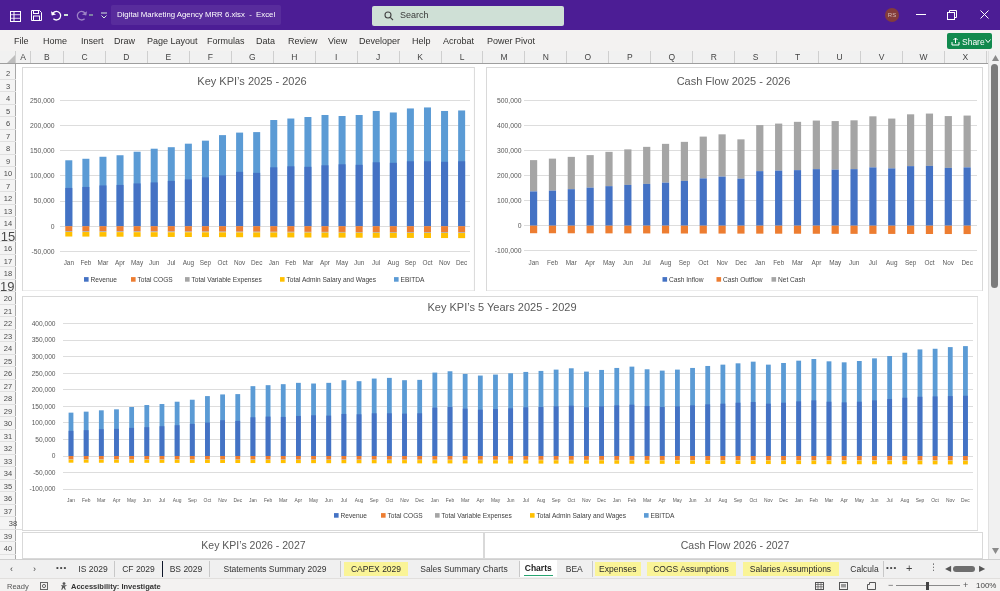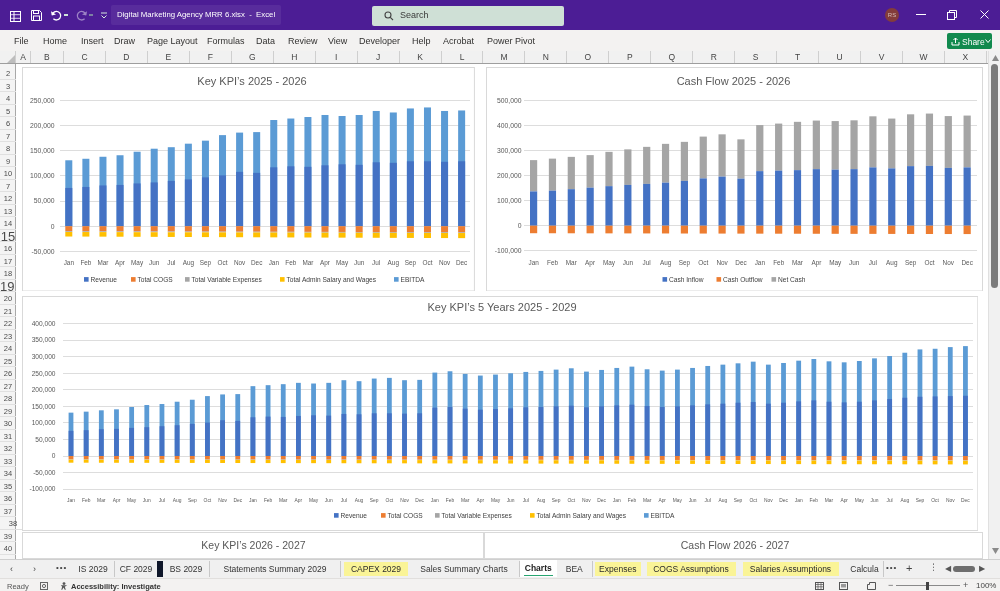--- a/index.html
+++ b/index.html
@@ -845,21 +845,21 @@
     <div class="abs" style="left:2.5px;top:13px;width:7px;height:224px;background:#7b7b7b;border-radius:4px"></div>
     <svg class="abs" style="left:3px;top:497px" width="7" height="6" viewBox="0 0 7 6">
       <path d="M3.5 6 L7 0 H0 Z" fill="#8a8a8a"></path>
     </svg>
   </div>
 <div class="abs" style="left:0;top:559px;width:1000px;height:19px;background:#f0f0f0;border-top:1px solid #cfcfcf">
     <span class="abs" style="left:10px;top:4px;font-size:9px;color:#444">‹</span>
     <span class="abs" style="left:33px;top:4px;font-size:9px;color:#444">›</span>
     <span class="abs" style="left:56px;top:3px;font-size:8px;color:#444;letter-spacing:1px">•••</span>
     <div class="abs" style="left:72px;top:1px;width:43px;height:15.5px;font-size:8.5px;color:#333;text-align:center;line-height:16px;border-right:1px solid #c8c8c8;white-space:nowrap;overflow:hidden">IS 2029</div>
-    <div class="abs" style="left:115px;top:1px;width:48px;height:15.5px;font-size:8.5px;color:#333;text-align:center;line-height:16px;border-right:6px solid #0f172a;white-space:nowrap;overflow:hidden">CF 2029</div>
+    <div class="abs" style="left:115px;top:1px;width:48px;height:15.5px;font-size:8.5px;color:#333;text-align:center;line-height:16px;border-right:1px solid #0f172a;white-space:nowrap;overflow:hidden">CF 2029</div>
     <div class="abs" style="left:163px;top:1px;width:47px;height:15.5px;font-size:8.5px;color:#333;text-align:center;line-height:16px;border-right:1px solid #c8c8c8;white-space:nowrap;overflow:hidden">BS 2029</div>
     <div class="abs" style="left:210px;top:1px;width:131px;height:15.5px;font-size:8.5px;color:#333;text-align:center;line-height:16px;border-right:1px solid #c8c8c8;white-space:nowrap;overflow:hidden">Statements Summary 2029</div>
     <div class="abs" style="left:409.5px;top:1px;width:110.0px;height:15.5px;font-size:8.5px;color:#333;text-align:center;line-height:16px;border-right:1px solid #c8c8c8;white-space:nowrap;overflow:hidden">Sales Summary Charts</div>
     <div class="abs" style="left:557px;top:1px;width:35.5px;height:15.5px;font-size:8.5px;color:#333;text-align:center;line-height:16px;border-right:1px solid #c8c8c8;white-space:nowrap;overflow:hidden">BEA</div>
     <div class="abs" style="left:846px;top:1px;width:38px;height:15.5px;font-size:8.5px;color:#333;text-align:center;line-height:16px;border-right:1px solid #c8c8c8;white-space:nowrap;overflow:hidden">Calcula</div>
     <div class="abs" style="left:344px;top:1.5px;width:64px;height:14.5px;background:#FAF497;font-size:8.5px;color:#2b2b2b;text-align:center;line-height:15px;white-space:nowrap;overflow:hidden">CAPEX 2029</div>
     <div class="abs" style="left:595px;top:1.5px;width:45.5px;height:14.5px;background:#FAF497;font-size:8.5px;color:#2b2b2b;text-align:center;line-height:15px;white-space:nowrap;overflow:hidden">Expenses</div>
     <div class="abs" style="left:646.5px;top:1.5px;width:89.0px;height:14.5px;background:#FAF497;font-size:8.5px;color:#2b2b2b;text-align:center;line-height:15px;white-space:nowrap;overflow:hidden">COGS Assumptions</div>
     <div class="abs" style="left:742.5px;top:1.5px;width:96.0px;height:14.5px;background:#FAF497;font-size:8.5px;color:#2b2b2b;text-align:center;line-height:15px;white-space:nowrap;overflow:hidden">Salaries Assumptions</div>
     <div class="abs" style="left:519.5px;top:0;width:37.5px;height:16.5px;background:#fff;font-size:8.5px;font-weight:bold;color:#222;text-align:center;line-height:17px">Charts</div>

